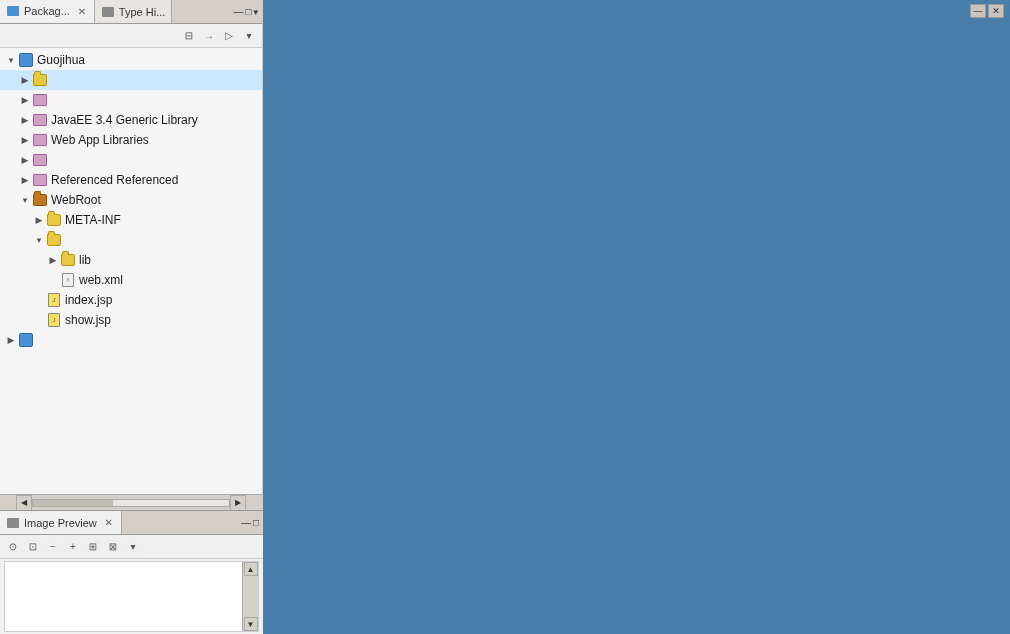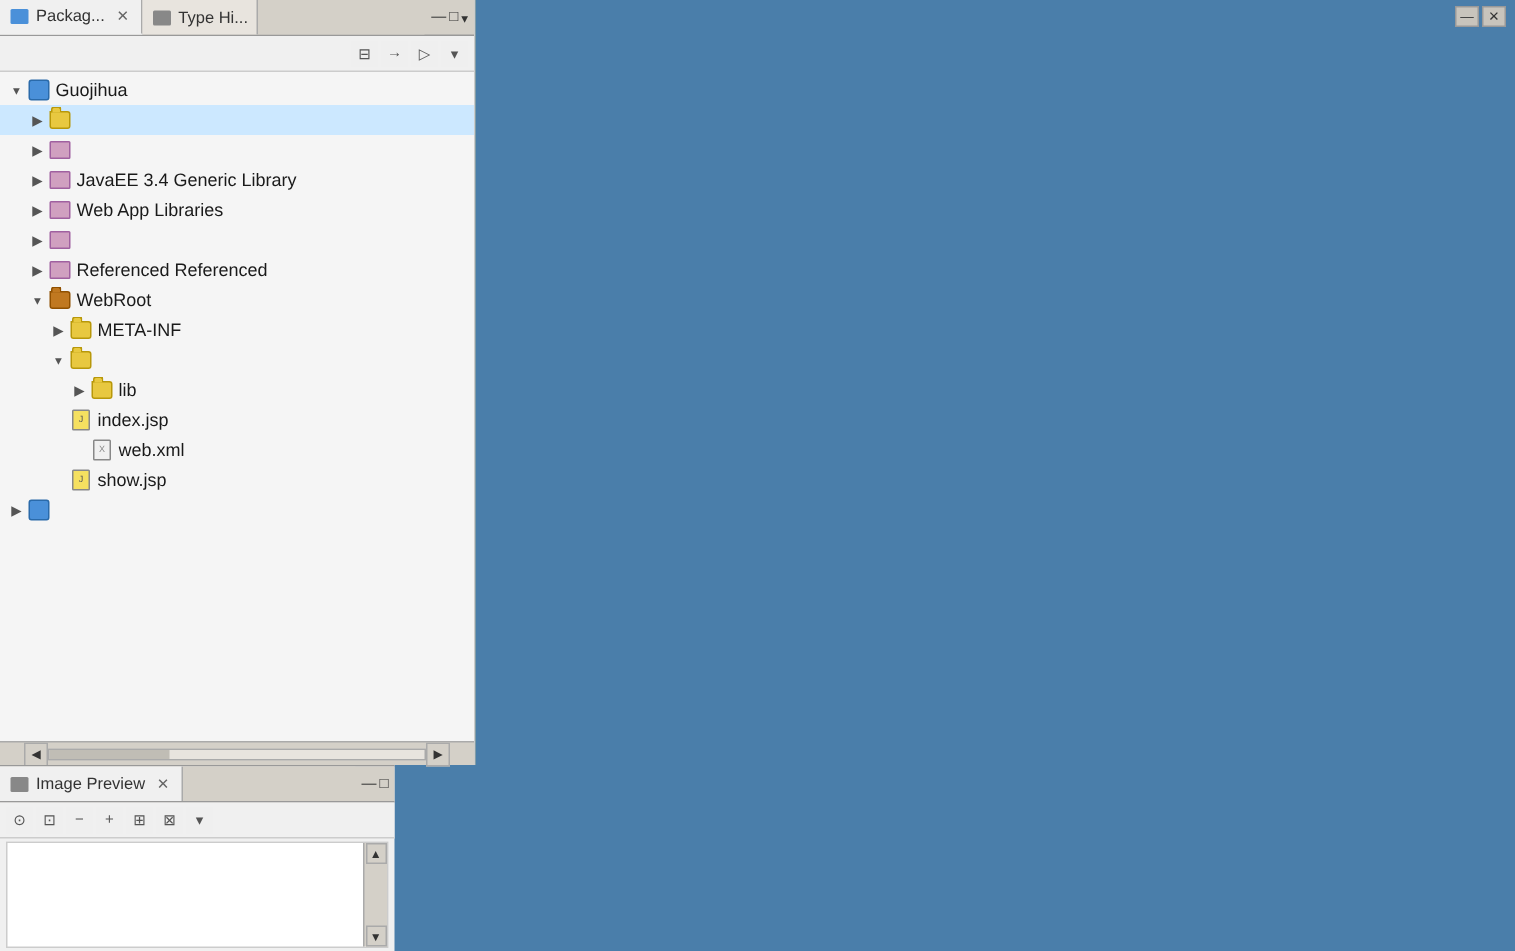--- a/index.html
+++ b/index.html
@@ -19,21 +19,21 @@
       flex-direction: column;
       height: 100%;
     }
 
     .top-area {
       display: flex;
       height: 510px;
     }
 
     .left-panel {
-      width: 317px;
+      width: 263px;
       background: #fde047;
       border-right: 1px solid #ccc;
       display: flex;
       flex-direction: column;
       flex-shrink: 0;
     }
 
     .tab-bar {
       display: flex;
       background: #d4d0c8;
@@ -443,35 +443,35 @@
           <span class="tree-arrow collapsed">▶</span>
           <span class="tree-icon">
             <span style="width:14px;height:12px;background:#e8c840;border:1px solid #b8980a;border-radius:0 2px 2px 2px;display:inline-block;position:relative;">
               <span style="position:absolute;top:-4px;left:0;width:7px;height:4px;background:#e8c840;border:1px solid #b8980a;border-bottom:none;border-radius:2px 2px 0 0;"></span>
             </span>
           </span>
           <span class="tree-label">lib</span>
         </div>
 
         <div class="tree-item">
+          <span class="tree-indent" style="width:46px;"></span>
+          <span class="tree-arrow none" style="width:14px;display:inline-block;"></span>
+          <span class="tree-icon">
+            <span style="width:12px;height:14px;background:#f0f0f0;border:1px solid #888;border-radius:1px;display:inline-flex;align-items:center;justify-content:center;font-size:6px;color:#888;">X</span>
+          </span>
+          <span class="tree-label">web.xml</span>
+        </div>
+
+        <div class="tree-item">
           <span class="tree-indent" style="width:32px;"></span>
           <span class="tree-arrow none" style="width:14px;display:inline-block;"></span>
           <span class="tree-icon">
             <span style="width:12px;height:14px;background:#f5e060;border:1px solid #888;border-radius:1px;display:inline-flex;align-items:center;justify-content:center;font-size:6px;color:#555;">J</span>
           </span>
           <span class="tree-label">index.jsp</span>
-        </div>
-
-        <div class="tree-item">
-          <span class="tree-indent" style="width:46px;"></span>
-          <span class="tree-arrow none" style="width:14px;display:inline-block;"></span>
-          <span class="tree-icon">
-            <span style="width:12px;height:14px;background:#f0f0f0;border:1px solid #888;border-radius:1px;display:inline-flex;align-items:center;justify-content:center;font-size:6px;color:#888;">X</span>
-          </span>
-          <span class="tree-label">web.xml</span>
         </div>
 
         <div class="tree-item">
           <span class="tree-indent" style="width:32px;"></span>
           <span class="tree-arrow none" style="width:14px;display:inline-block;"></span>
           <span class="tree-icon">
             <span style="width:12px;height:14px;background:#f5e060;border:1px solid #888;border-radius:1px;display:inline-flex;align-items:center;justify-content:center;font-size:6px;color:#555;">J</span>
           </span>
           <span class="tree-label">show.jsp</span>
         </div>
@@ -496,21 +496,21 @@
     </div>
 
     <div class="right-panel">
       <div class="window-controls-right">
         <div class="win-ctrl">—</div>
         <div class="win-ctrl">✕</div>
       </div>
     </div>
   </div>
 
-  <div style="display:flex;height:124px;flex-direction:column;">
+  <div style="display:flex;height:124px;">
     <div class="bottom-panel">
 
       <div class="bottom-tab-bar">
         <div class="bottom-tab">
           <span class="tab-icon">
             <span style="width:12px;height:10px;background:#888;border-radius:1px;display:inline-block;"></span>
           </span>
           <span>Image Preview</span>
           <span class="tab-close">✕</span>
         </div>

